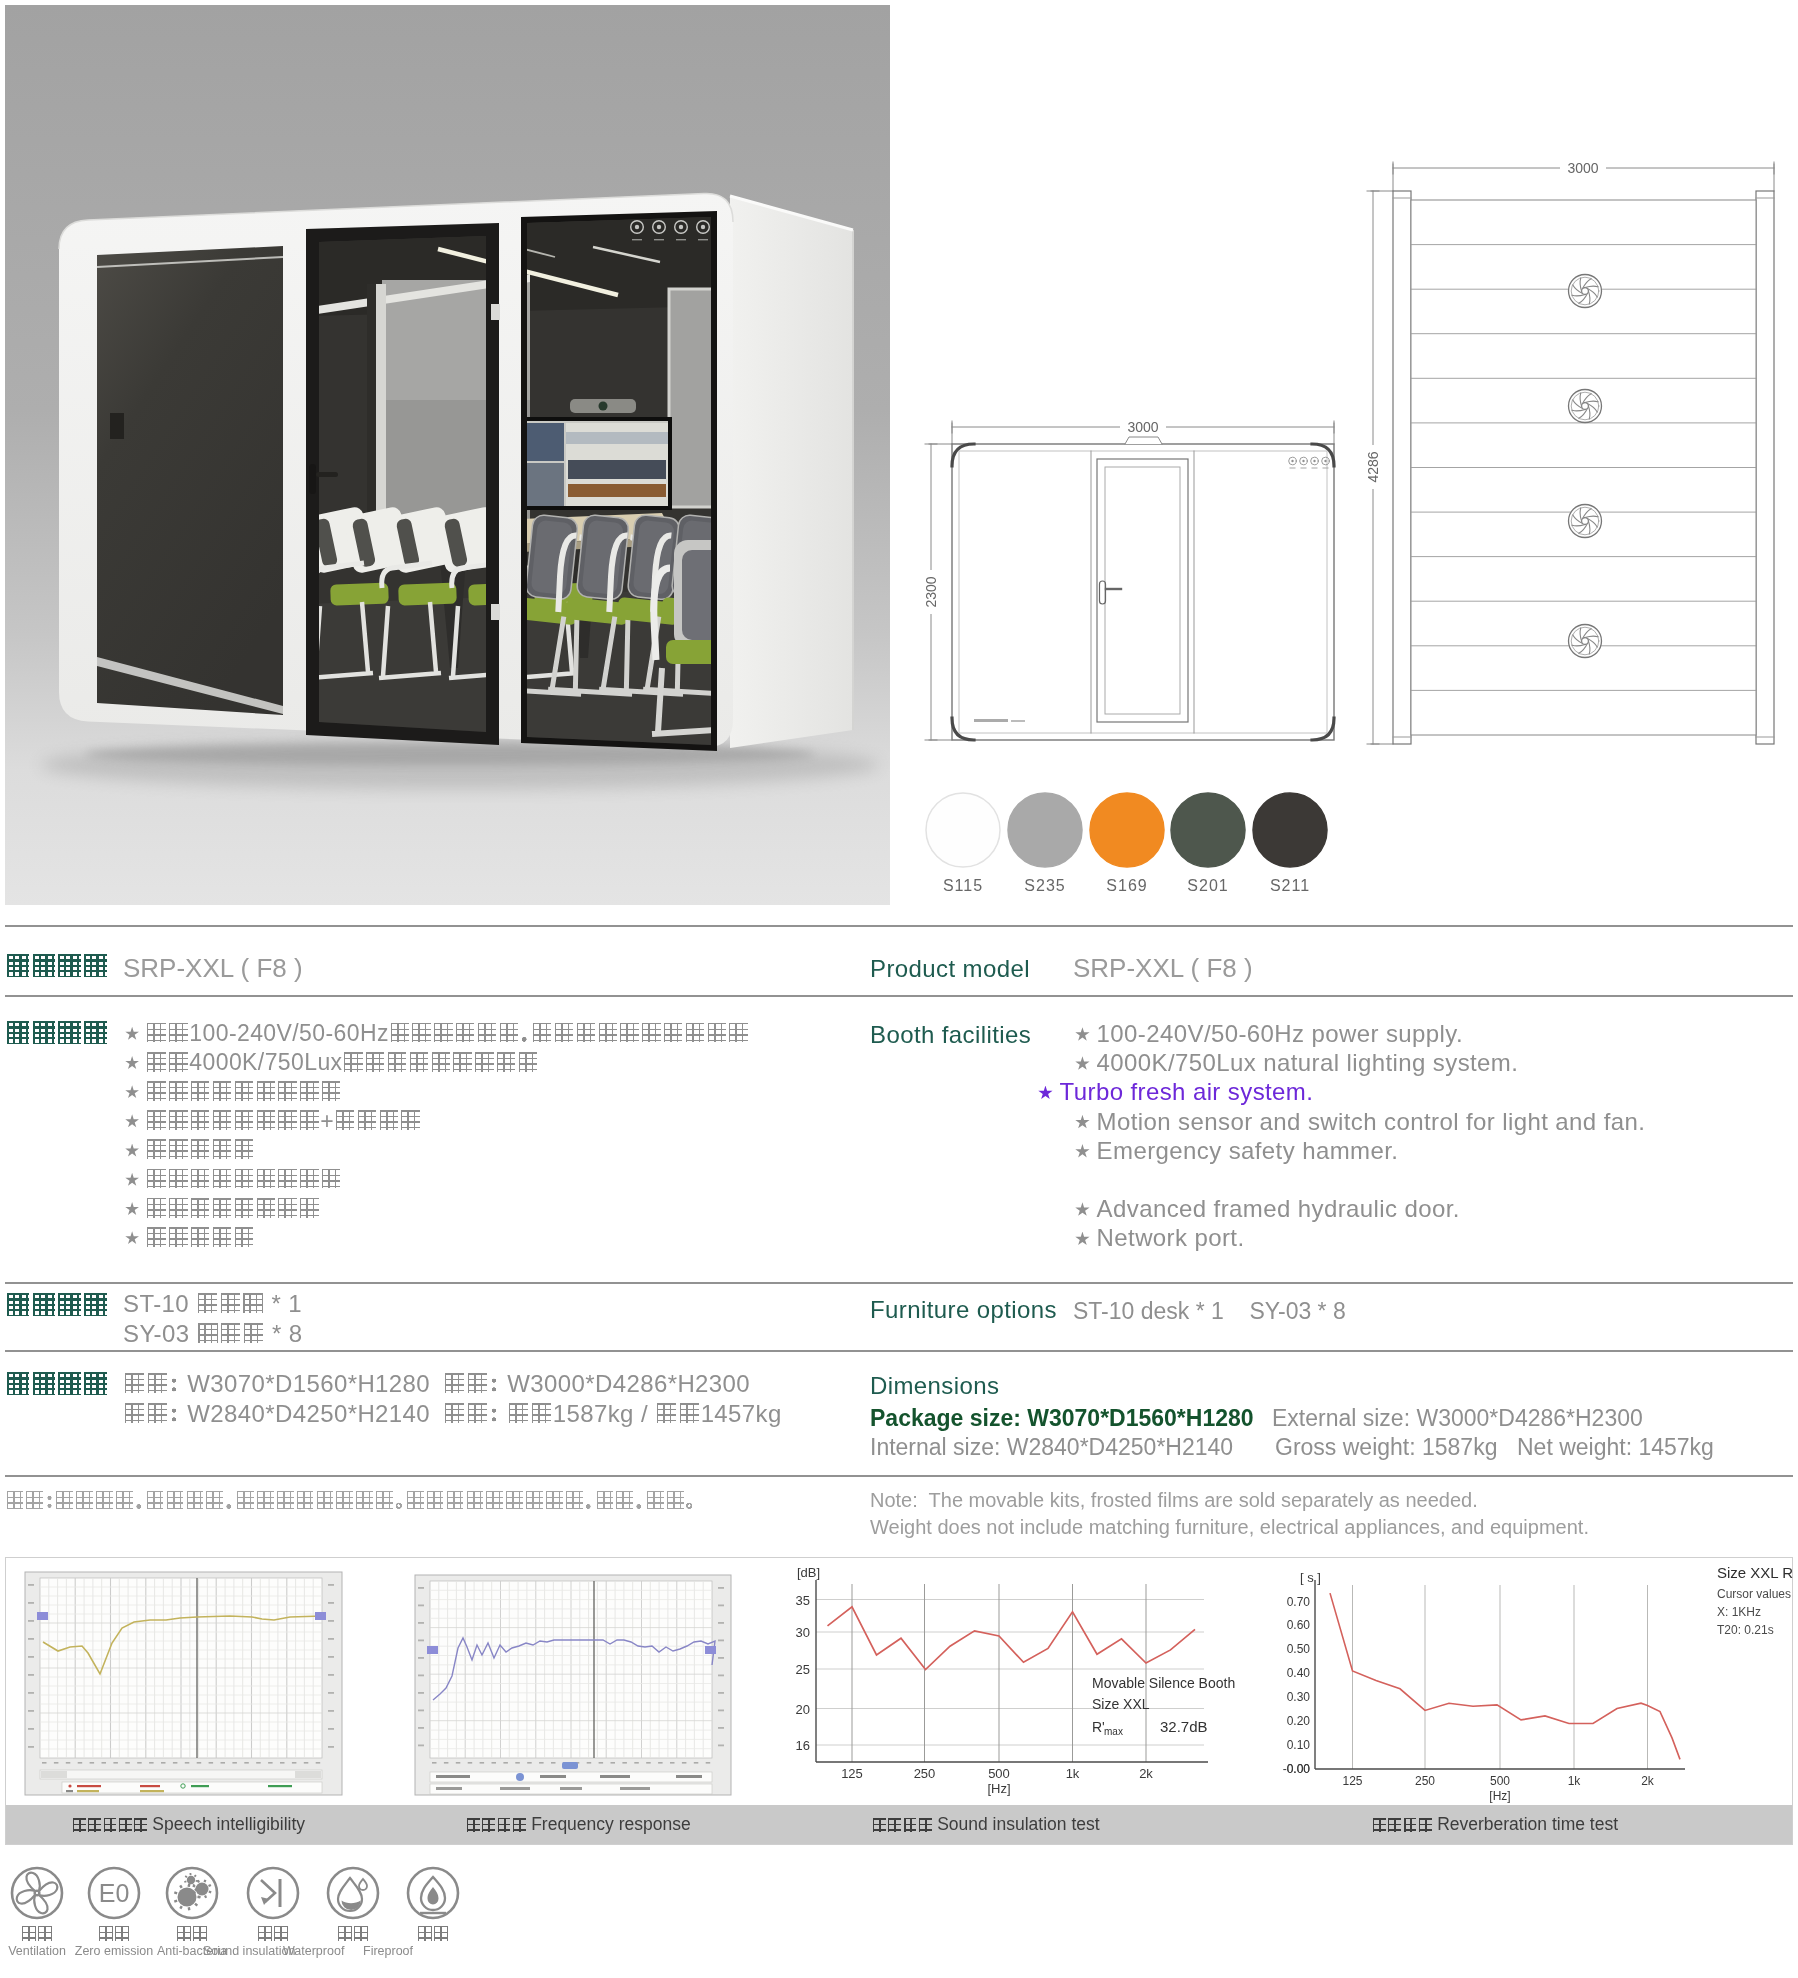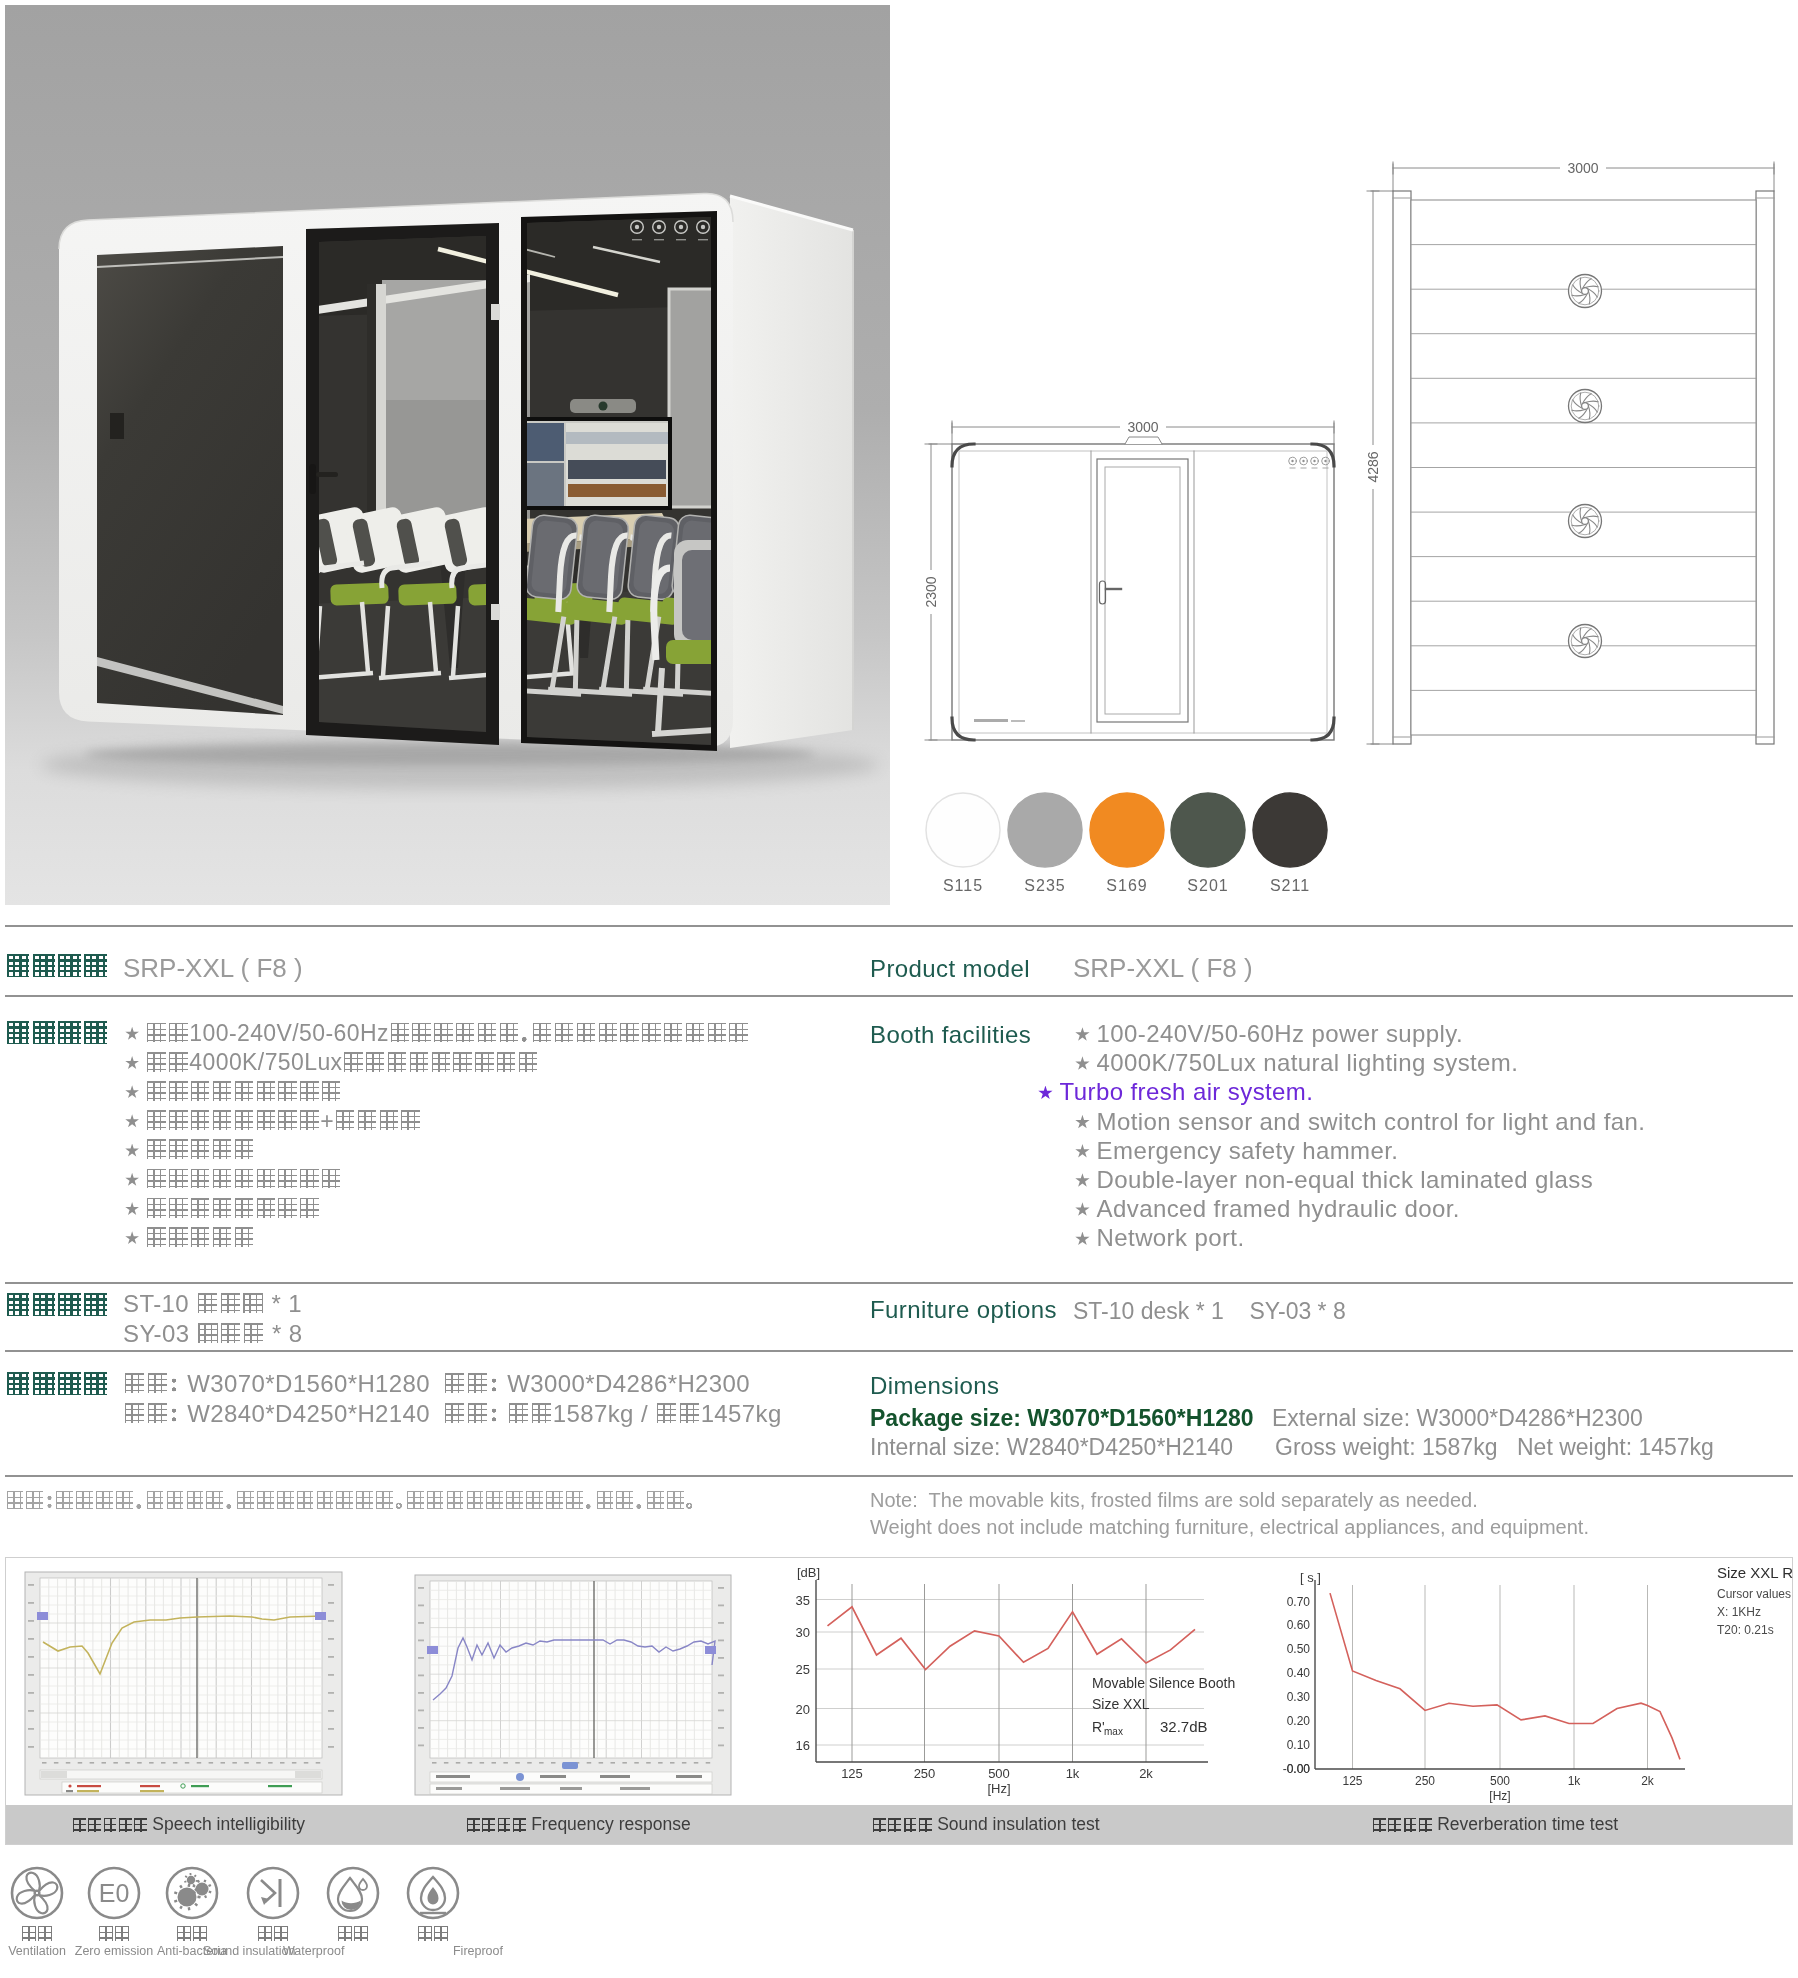--- a/index.html
+++ b/index.html
@@ -366,21 +366,20 @@
 <div class="abs" style="left:125px;top:1136.8px;font-size:23px;color:#8f8f8f;font-weight:normal;letter-spacing:0.4px"><i class="st"></i><i class="cj"></i><i class="cj"></i><i class="cj"></i><i class="cj"></i><i class="cj"></i></div>
 <div class="abs" style="left:125px;top:1166.0px;font-size:23px;color:#8f8f8f;font-weight:normal;letter-spacing:0.4px"><i class="st"></i><i class="cj"></i><i class="cj"></i><i class="cj"></i><i class="cj"></i><i class="cj"></i><i class="cj"></i><i class="cj"></i><i class="cj"></i><i class="cj"></i></div>
 <div class="abs" style="left:125px;top:1195.2px;font-size:23px;color:#8f8f8f;font-weight:normal;letter-spacing:0.4px"><i class="st"></i><i class="cj"></i><i class="cj"></i><i class="cj"></i><i class="cj"></i><i class="cj"></i><i class="cj"></i><i class="cj"></i><i class="cj"></i></div>
 <div class="abs" style="left:125px;top:1224.4px;font-size:23px;color:#8f8f8f;font-weight:normal;letter-spacing:0.4px"><i class="st"></i><i class="cj"></i><i class="cj"></i><i class="cj"></i><i class="cj"></i><i class="cj"></i></div>
 <div class="abs" style="left:870px;top:1021px;font-size:24px;color:#1e5b4f;font-weight:normal;letter-spacing:0.4px">Booth facilities</div>
 <div class="abs" style="left:1075px;top:1020.0px;font-size:24px;color:#8f8f8f;font-weight:normal;letter-spacing:0.4px"><i class="st"></i>100-240V/50-60Hz power supply.</div>
 <div class="abs" style="left:1075px;top:1049.2px;font-size:24px;color:#8f8f8f;font-weight:normal;letter-spacing:0.4px"><i class="st"></i>4000K/750Lux natural lighting system.</div>
 <div class="abs" style="left:1038px;top:1078.4px;font-size:24px;color:#6d28d9;font-weight:normal;letter-spacing:0.4px"><i class="st"></i>Turbo fresh air system.</div>
 <div class="abs" style="left:1075px;top:1107.6px;font-size:24px;color:#8f8f8f;font-weight:normal;letter-spacing:0.4px"><i class="st"></i>Motion sensor and switch control for light and fan.</div>
 <div class="abs" style="left:1075px;top:1136.8px;font-size:24px;color:#8f8f8f;font-weight:normal;letter-spacing:0.4px"><i class="st"></i>Emergency safety hammer.</div>
-<div class="abs" style="left:1075px;top:1166.0px;font-size:24px;color:#8f8f8f;font-weight:normal;letter-spacing:0.4px"><i class="st"></i>Double-layer non-equal thick laminated glass</div>
 <div class="abs" style="left:1075px;top:1195.2px;font-size:24px;color:#8f8f8f;font-weight:normal;letter-spacing:0.4px"><i class="st"></i>Advanced framed hydraulic door.</div>
 <div class="abs" style="left:1075px;top:1224.4px;font-size:24px;color:#8f8f8f;font-weight:normal;letter-spacing:0.4px"><i class="st"></i>Network port.</div>
 
 <div class="abs" style="left:5px;top:1291px;font-size:27px;color:#1e5b4f;font-weight:normal;letter-spacing:0.4px"><i class="cjh"></i><i class="cjh"></i><i class="cjh"></i><i class="cjh"></i></div>
 <div class="abs" style="left:123px;top:1290px;font-size:24px;color:#8f8f8f;font-weight:normal;letter-spacing:0.4px">ST-10 <i class="cj"></i><i class="cj"></i><i class="cj"></i> * 1</div>
 <div class="abs" style="left:123px;top:1320px;font-size:24px;color:#8f8f8f;font-weight:normal;letter-spacing:0.4px">SY-03 <i class="cj"></i><i class="cj"></i><i class="cj"></i> * 8</div>
 <div class="abs" style="left:870px;top:1296px;font-size:24px;color:#1e5b4f;font-weight:normal;letter-spacing:0.4px">Furniture options</div>
 <div class="abs" style="left:1073px;top:1298px;font-size:23px;color:#8f8f8f;font-weight:normal;letter-spacing:0px">ST-10 desk * 1&nbsp;&nbsp;&nbsp;&nbsp;SY-03 * 8</div>
 
 <div class="abs" style="left:5px;top:1370px;font-size:27px;color:#1e5b4f;font-weight:normal;letter-spacing:0.4px"><i class="cjh"></i><i class="cjh"></i><i class="cjh"></i><i class="cjh"></i></div>
@@ -781,13 +780,13 @@
 <div class="abs" style="left:293px;top:1925px;width:120px;text-align:center;font-size:17px;color:#7d7d7d"><i class="cj"></i><i class="cj"></i></div>
 <div class="abs" style="left:283px;top:1944px;width:140px;font-size:12.5px;color:#8b8b8b">Waterproof</div>
 
 <svg class="abs" style="left:406px;top:1866px" width="54" height="54" viewBox="-27 -27 54 54">
 <circle r="25" fill="none" stroke="#8a8a8a" stroke-width="2.6"></circle>
 <path d="M 0,-16 C 6,-9 12,-3 12,5 a 12,12 0 0 1 -24,0 C -12,-3 -6,-9 0,-16 Z" fill="none" stroke="#8a8a8a" stroke-width="2.3"></path>
       <path d="M 0,-6 C 3,-2 5.5,1 5.5,5.5 a 5.5,6 0 0 1 -11,0 C -5.5,1 -3,-2 0,-6 Z" fill="#8a8a8a"></path>
       <line x1="-13" y1="20" x2="13" y2="20" stroke="#8a8a8a" stroke-width="2.4"></line>
 </svg>
 <div class="abs" style="left:373px;top:1925px;width:120px;text-align:center;font-size:17px;color:#7d7d7d"><i class="cj"></i><i class="cj"></i></div>
-<div class="abs" style="left:363px;top:1944px;width:140px;text-align:right;font-size:12.5px;color:#8b8b8b">Fireproof</div>
+<div class="abs" style="left:363px;top:1944px;width:140px;text-align:left;font-size:12.5px;color:#8b8b8b">Fireproof</div>
 </div>
 </body></html>

